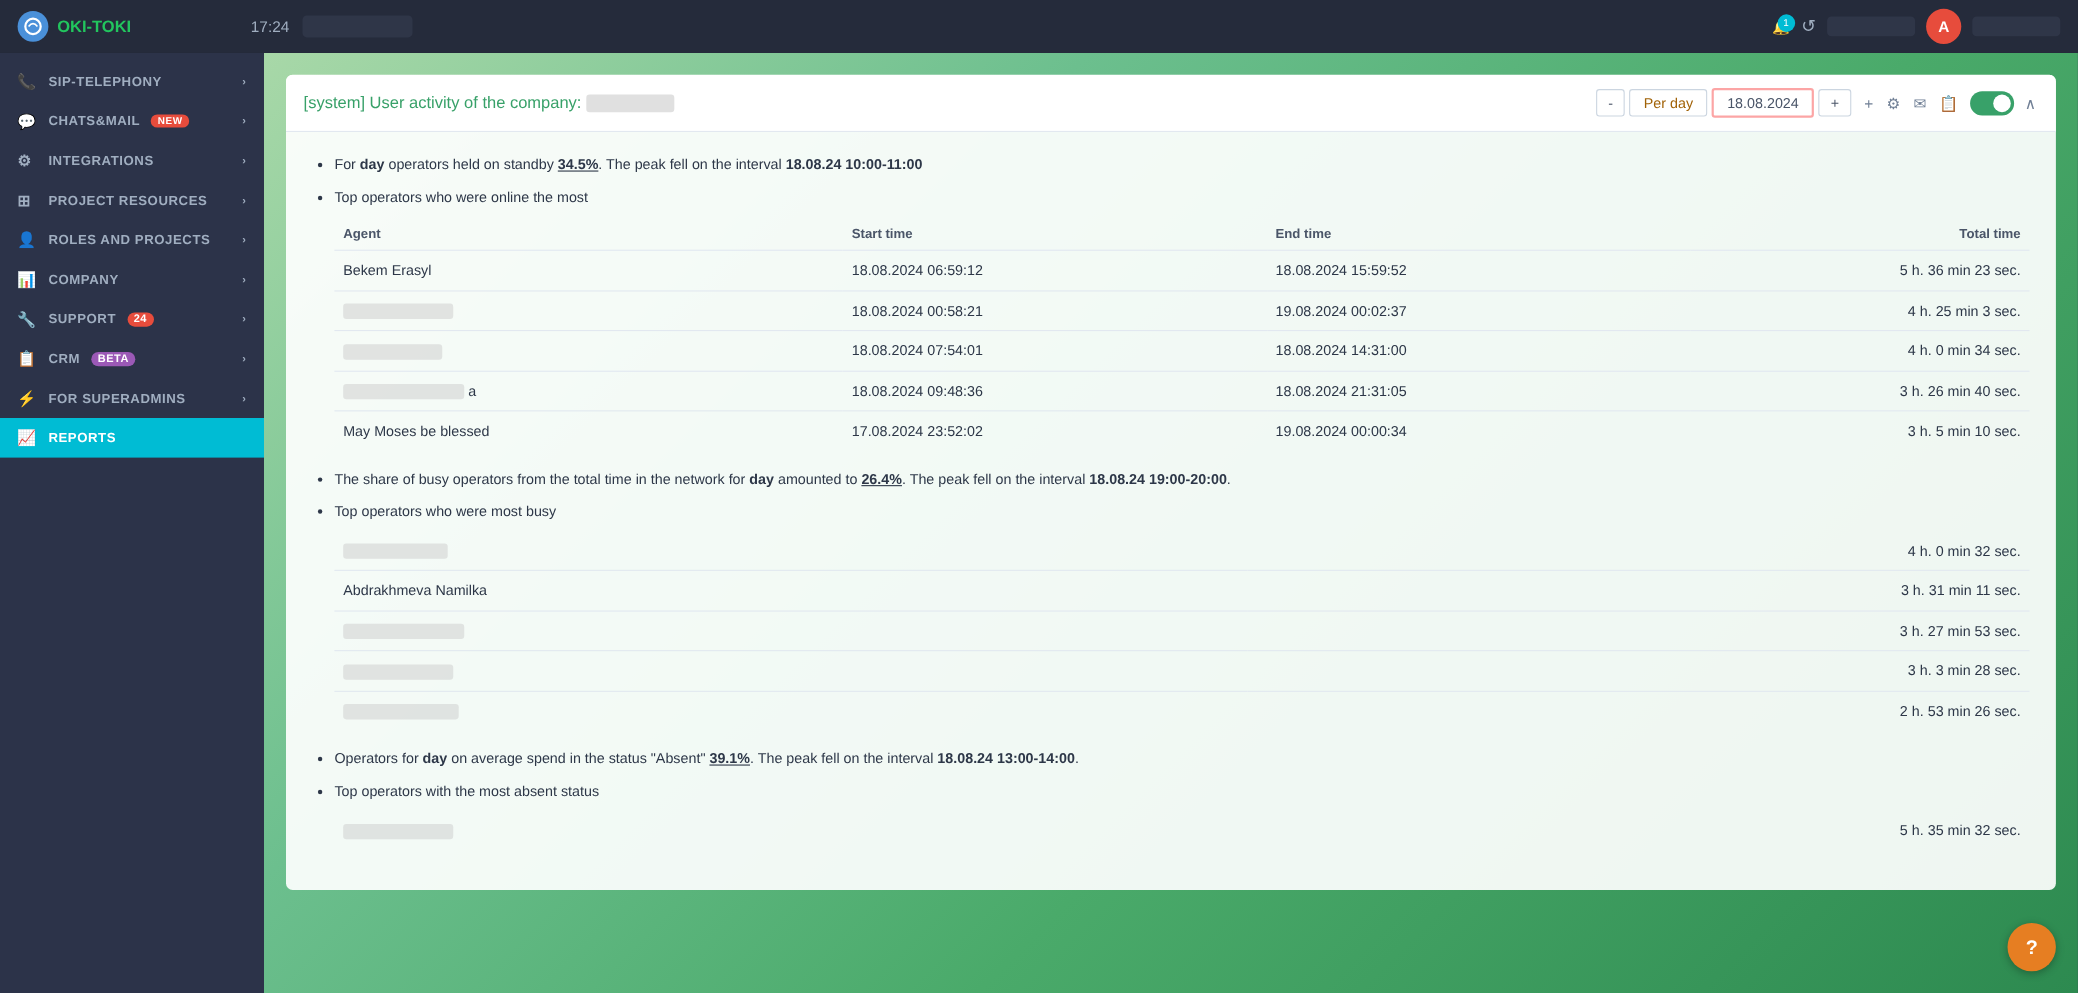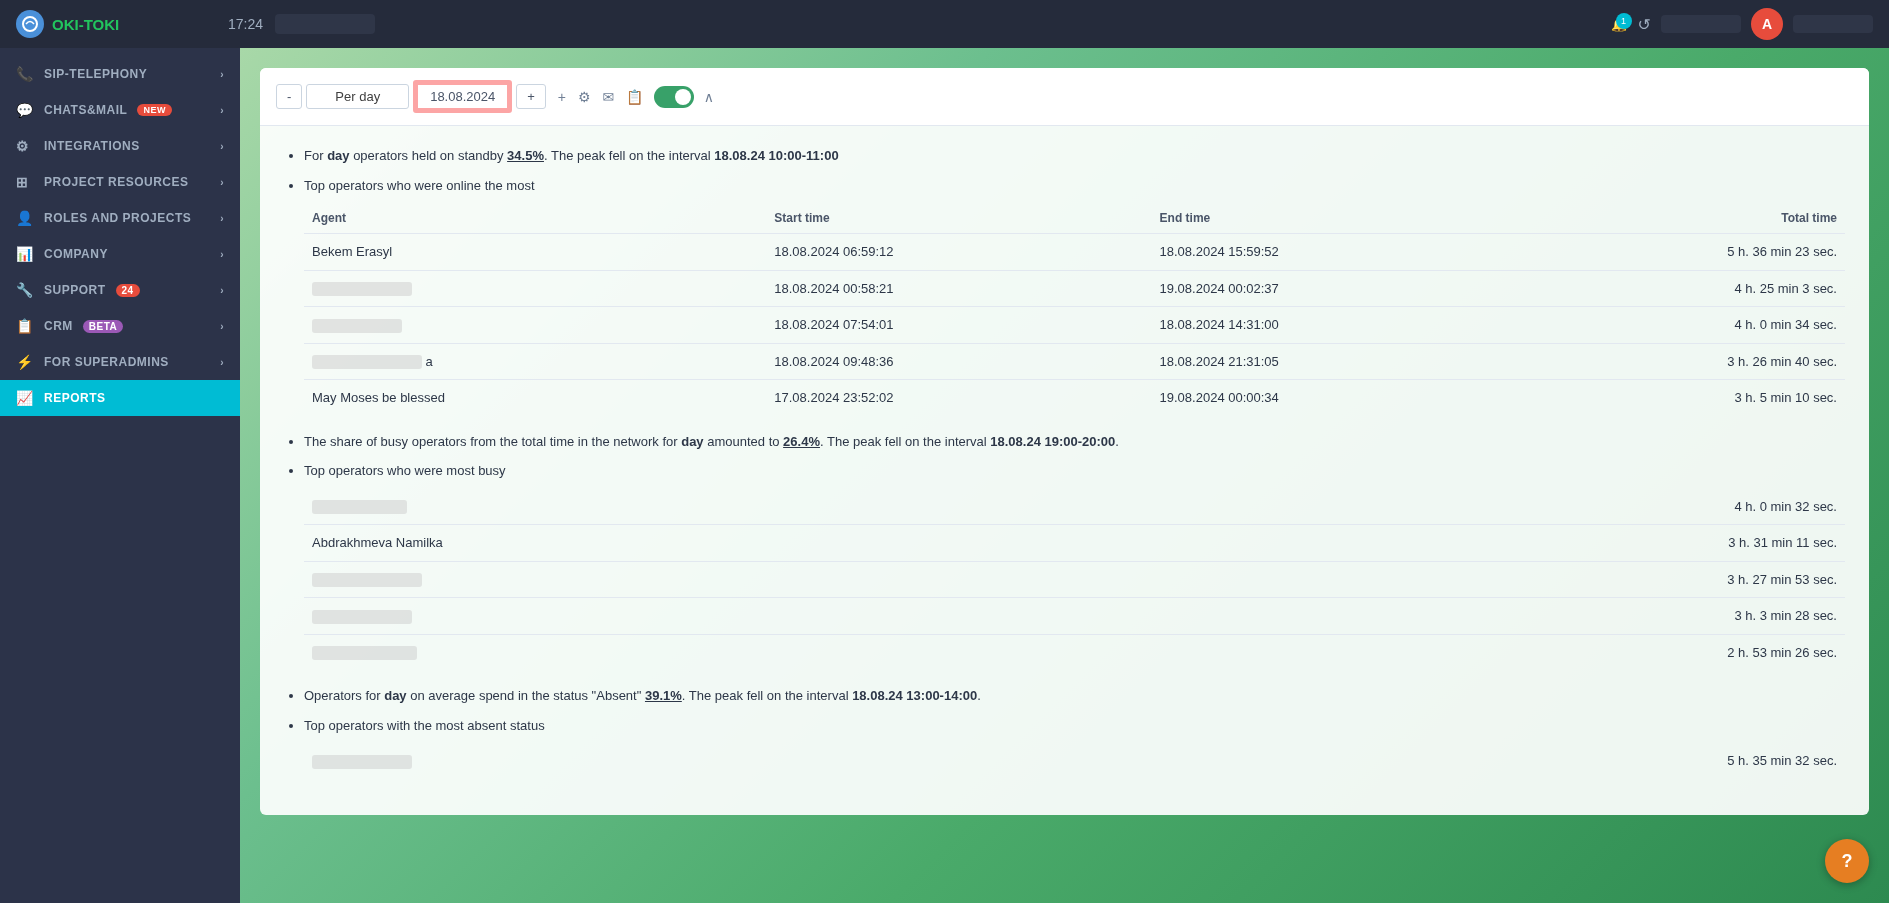--- a/index.html
+++ b/index.html
@@ -146,27 +146,27 @@
       background: white;
       padding: 4px 10px;
       cursor: pointer;
       border-radius: 3px;
       font-size: 13px;
       color: #4a5568;
     }
     .date-period {
       border: 1px solid #cbd5e0;
       background: white;
-      padding: 4px 28px;
+      padding: 4px 12px;
       font-size: 13px;
-      color: #404040;
+      color: #a16207;
       border-radius: 3px;
     }
     .date-value {
-      border: 5px solid #fca5a5;
+      border: 2px solid #fca5a5;
       background: white;
       padding: 4px 12px;
       font-size: 13px;
       color: #4a5568;
       border-radius: 3px;
     }
     .report-actions {
       display: flex; align-items: center; gap: 8px;
     }
     .action-btn {
@@ -367,20 +367,24 @@
       <span class="nav-icon">📈</span>
       <span>REPORTS</span>
     </div>
   </div>
 </div>
 
 <div class="main" style="margin-left:240px; margin-top:48px;">
   <div class="report-card">
 
     <div class="report-header">
+      <div class="report-title">
+        <span>[system] User activity of the company:</span>
+        <span class="blurred-inline"></span>
+      </div>
       <div class="date-nav">
         <button class="date-btn">-</button>
         <span class="date-period">Per day</span>
         <span class="date-value">18.08.2024</span>
         <button class="date-btn">+</button>
       </div>
       <div class="report-actions">
         <button class="action-btn">+</button>
         <button class="action-btn">⚙</button>
         <button class="action-btn">✉</button>

